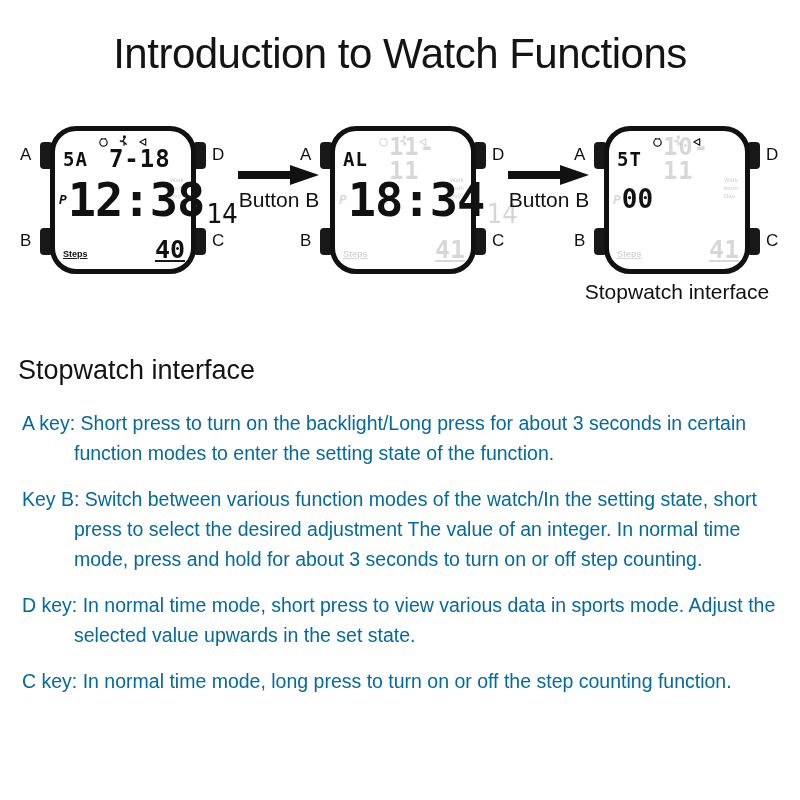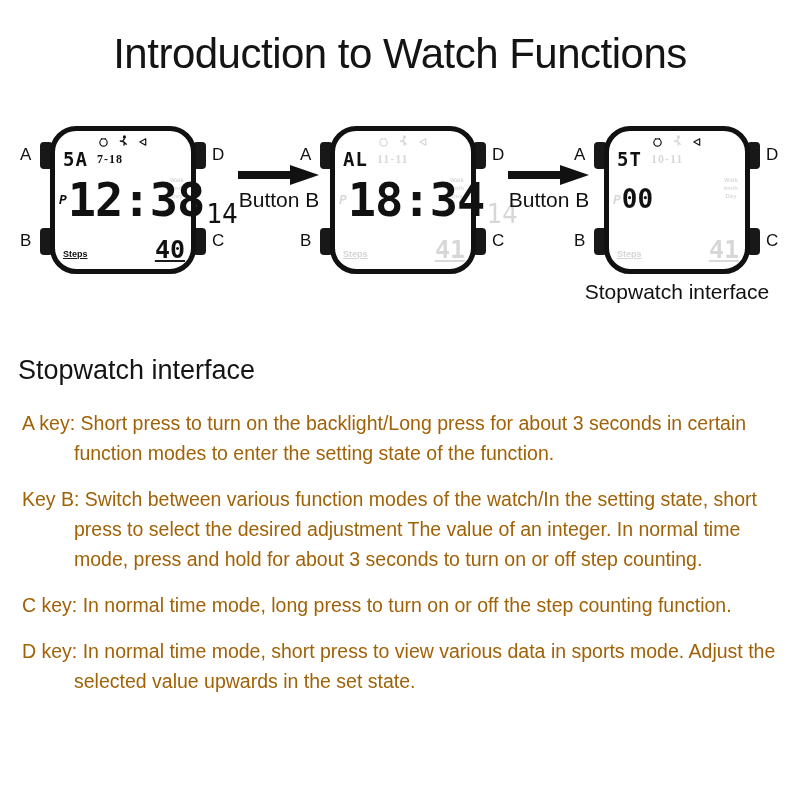--- a/index.html
+++ b/index.html
@@ -85,21 +85,20 @@
 
   
   .lcd {
     position: absolute;
     left: 0; top: 0;
     width: 100%;
     height: 100%;
     padding: 6px 7px 5px 7px;
     box-sizing: border-box;
     font-family: "DejaVu Sans Mono", monospace;
-    text-align: center;
   }
 
   .lcd-icons {
     position: absolute;
     left: 0; right: 0;
     top: 4px;
     display: flex;
     justify-content: center;
     gap: 9px;
     align-items: center;
@@ -118,21 +117,21 @@
   }
   .seg {
     font-family: "DejaVu Sans Mono", monospace;
     font-weight: 700;
     color: #111;
     letter-spacing: 1px;
   }
   .seg.ghost { color: #111; opacity: 0.16; }
 
   .mode-txt { font-size: 19px; line-height: 1; }
-  .date-txt { font-size: 12px; line-height: 1; margin-left: 9px; font-family: Liberation Serif, serif; }
+  .date-txt { font-size: 24px; line-height: 1; margin-left: 21px; }
 
   .lcd-row-main {
     position: absolute;
     left: 4px; right: 4px;
     top: 40px;
     height: 56px;
     display: flex;
     align-items: center;
   }
   .pm-flag {
@@ -252,21 +251,21 @@
   }
   .keys {
     position: absolute;
     left: 22px;
     top: 408px;
     width: 760px;
   }
   .key-para {
     font-size: 19.5px;
     line-height: 30px;
-    color: #a16207;
+    color: #0369a1;
     margin: 0 0 16px 0;
     padding-left: 52px;
     text-indent: -52px;
   }
 </style>
 </head>
 <body>
 
 <div class="page-title">Introduction to Watch Functions</div>
 
@@ -452,15 +451,15 @@
     <div class="watch-caption">Stopwatch interface</div>
   </div>
 
 </div>
 
 <div class="section-heading">Stopwatch interface</div>
 
 <div class="keys">
   <p class="key-para">A key: Short press to turn on the backlight/Long press for about 3 seconds in certain function modes to enter the setting state of the function.</p>
   <p class="key-para">Key B: Switch between various function modes of the watch/In the setting state, short press to select the desired adjustment The value of an integer. In normal time mode, press and hold for about 3 seconds to turn on or off step counting.</p>
+  <p class="key-para">D key: In normal time mode, short press to view various data in sports mode. Adjust the selected value upwards in the set state.</p>
   <p class="key-para">C key: In normal time mode, long press to turn on or off the step counting function.</p>
-  <p class="key-para">D key: In normal time mode, short press to view various data in sports mode. Adjust the selected value upwards in the set state.</p>
 </div>
 
 </body></html>

